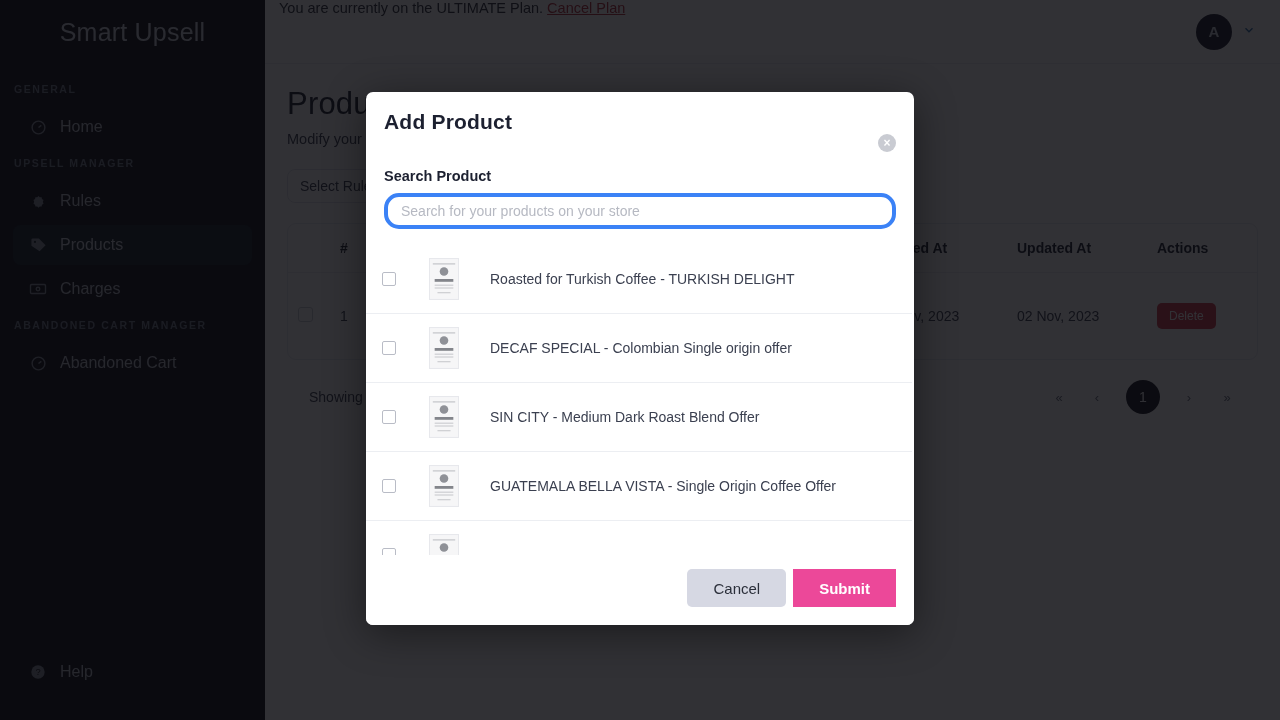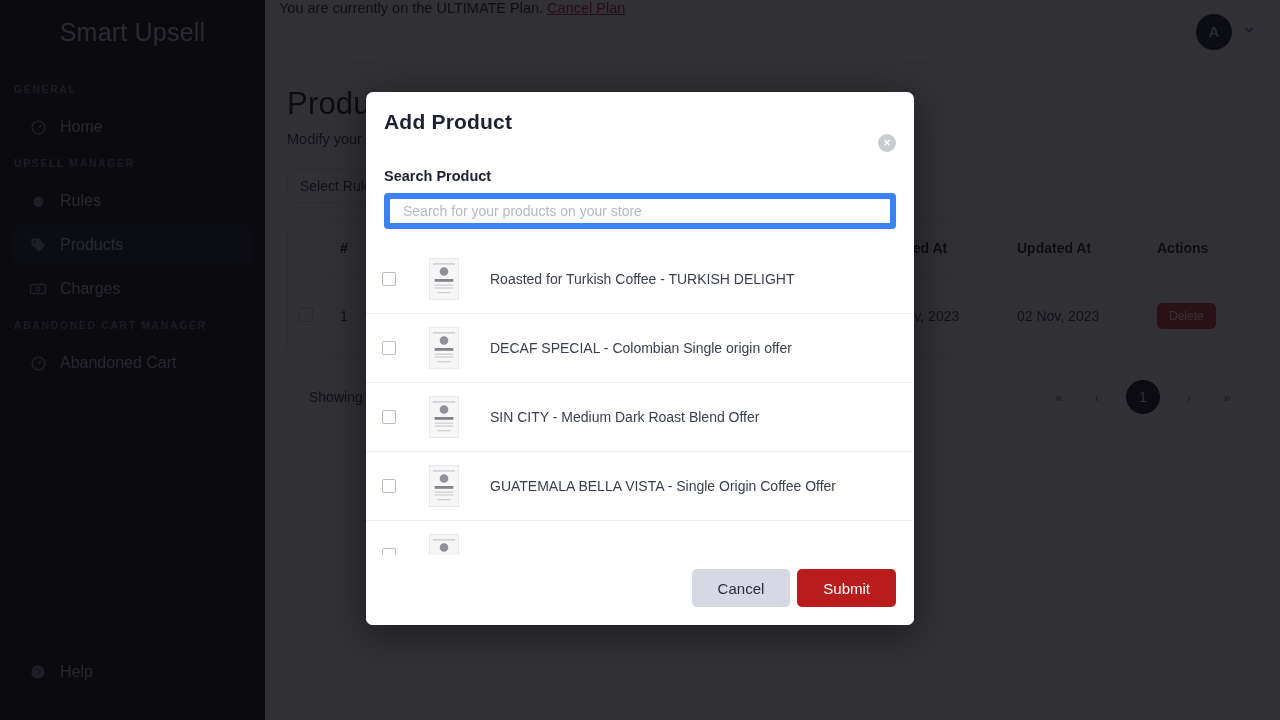--- a/index.html
+++ b/index.html
@@ -167,21 +167,21 @@
     width: 18px; height: 18px; border-radius: 50%;
     background: #c9cbd2; color: #fff;
     display: flex; align-items: center; justify-content: center;
     font-size: 12px; line-height: 1; cursor: pointer; font-weight: 700;
   }
   .modal-body { padding: 16px 18px 0 18px; }
   .field-label { font-size: 14.5px; font-weight: 700; color: #1c2030; }
   .search-input {
     margin-top: 9px;
     width: 100%; height: 36px;
-    border: 6px solid #3b82f6; border-radius: 4px;
+    border: 4px solid #3b82f6; border-radius: 15px;
     padding: 0 13px; font-size: 14px; color: #2b2f3a;
     font-family: inherit; outline: none; background:#fff;
   }
   .search-input::placeholder { color: #b6b9c2; }
 
   .list-wrap {
     margin-top: 16px;
     flex: 1 1 auto;
     overflow: hidden;
     position: relative;
@@ -222,23 +222,23 @@
     padding: 14px 18px 18px 18px;
     display: flex; justify-content: flex-end; gap: 7px;
     background: #fff;
   }
   .btn-cancel {
     background: #d6d8e3; color: #2b2f3a; border: none;
     border-radius: 5px; height: 38px; padding: 0 26px;
     font-size: 15px; cursor: pointer; font-family: inherit;
   }
   .btn-submit {
-    background: #b91c1c; color: #fff; border: none;
-    border-radius: 5px; height: 38px; padding: 0 26px;
-    font-size: 15px; cursor: pointer; font-family: inherit;
+    background: #ec4899; color: #fff; border: none;
+    border-radius: 0; height: 38px; padding: 0 26px;
+    font-size: 15px; cursor: pointer; font-family: inherit; font-weight: bold;
   }
 </style>
 </head>
 <body>
 
 <div id="root">
 
   <div class="page">
 
     <aside class="sidebar">

